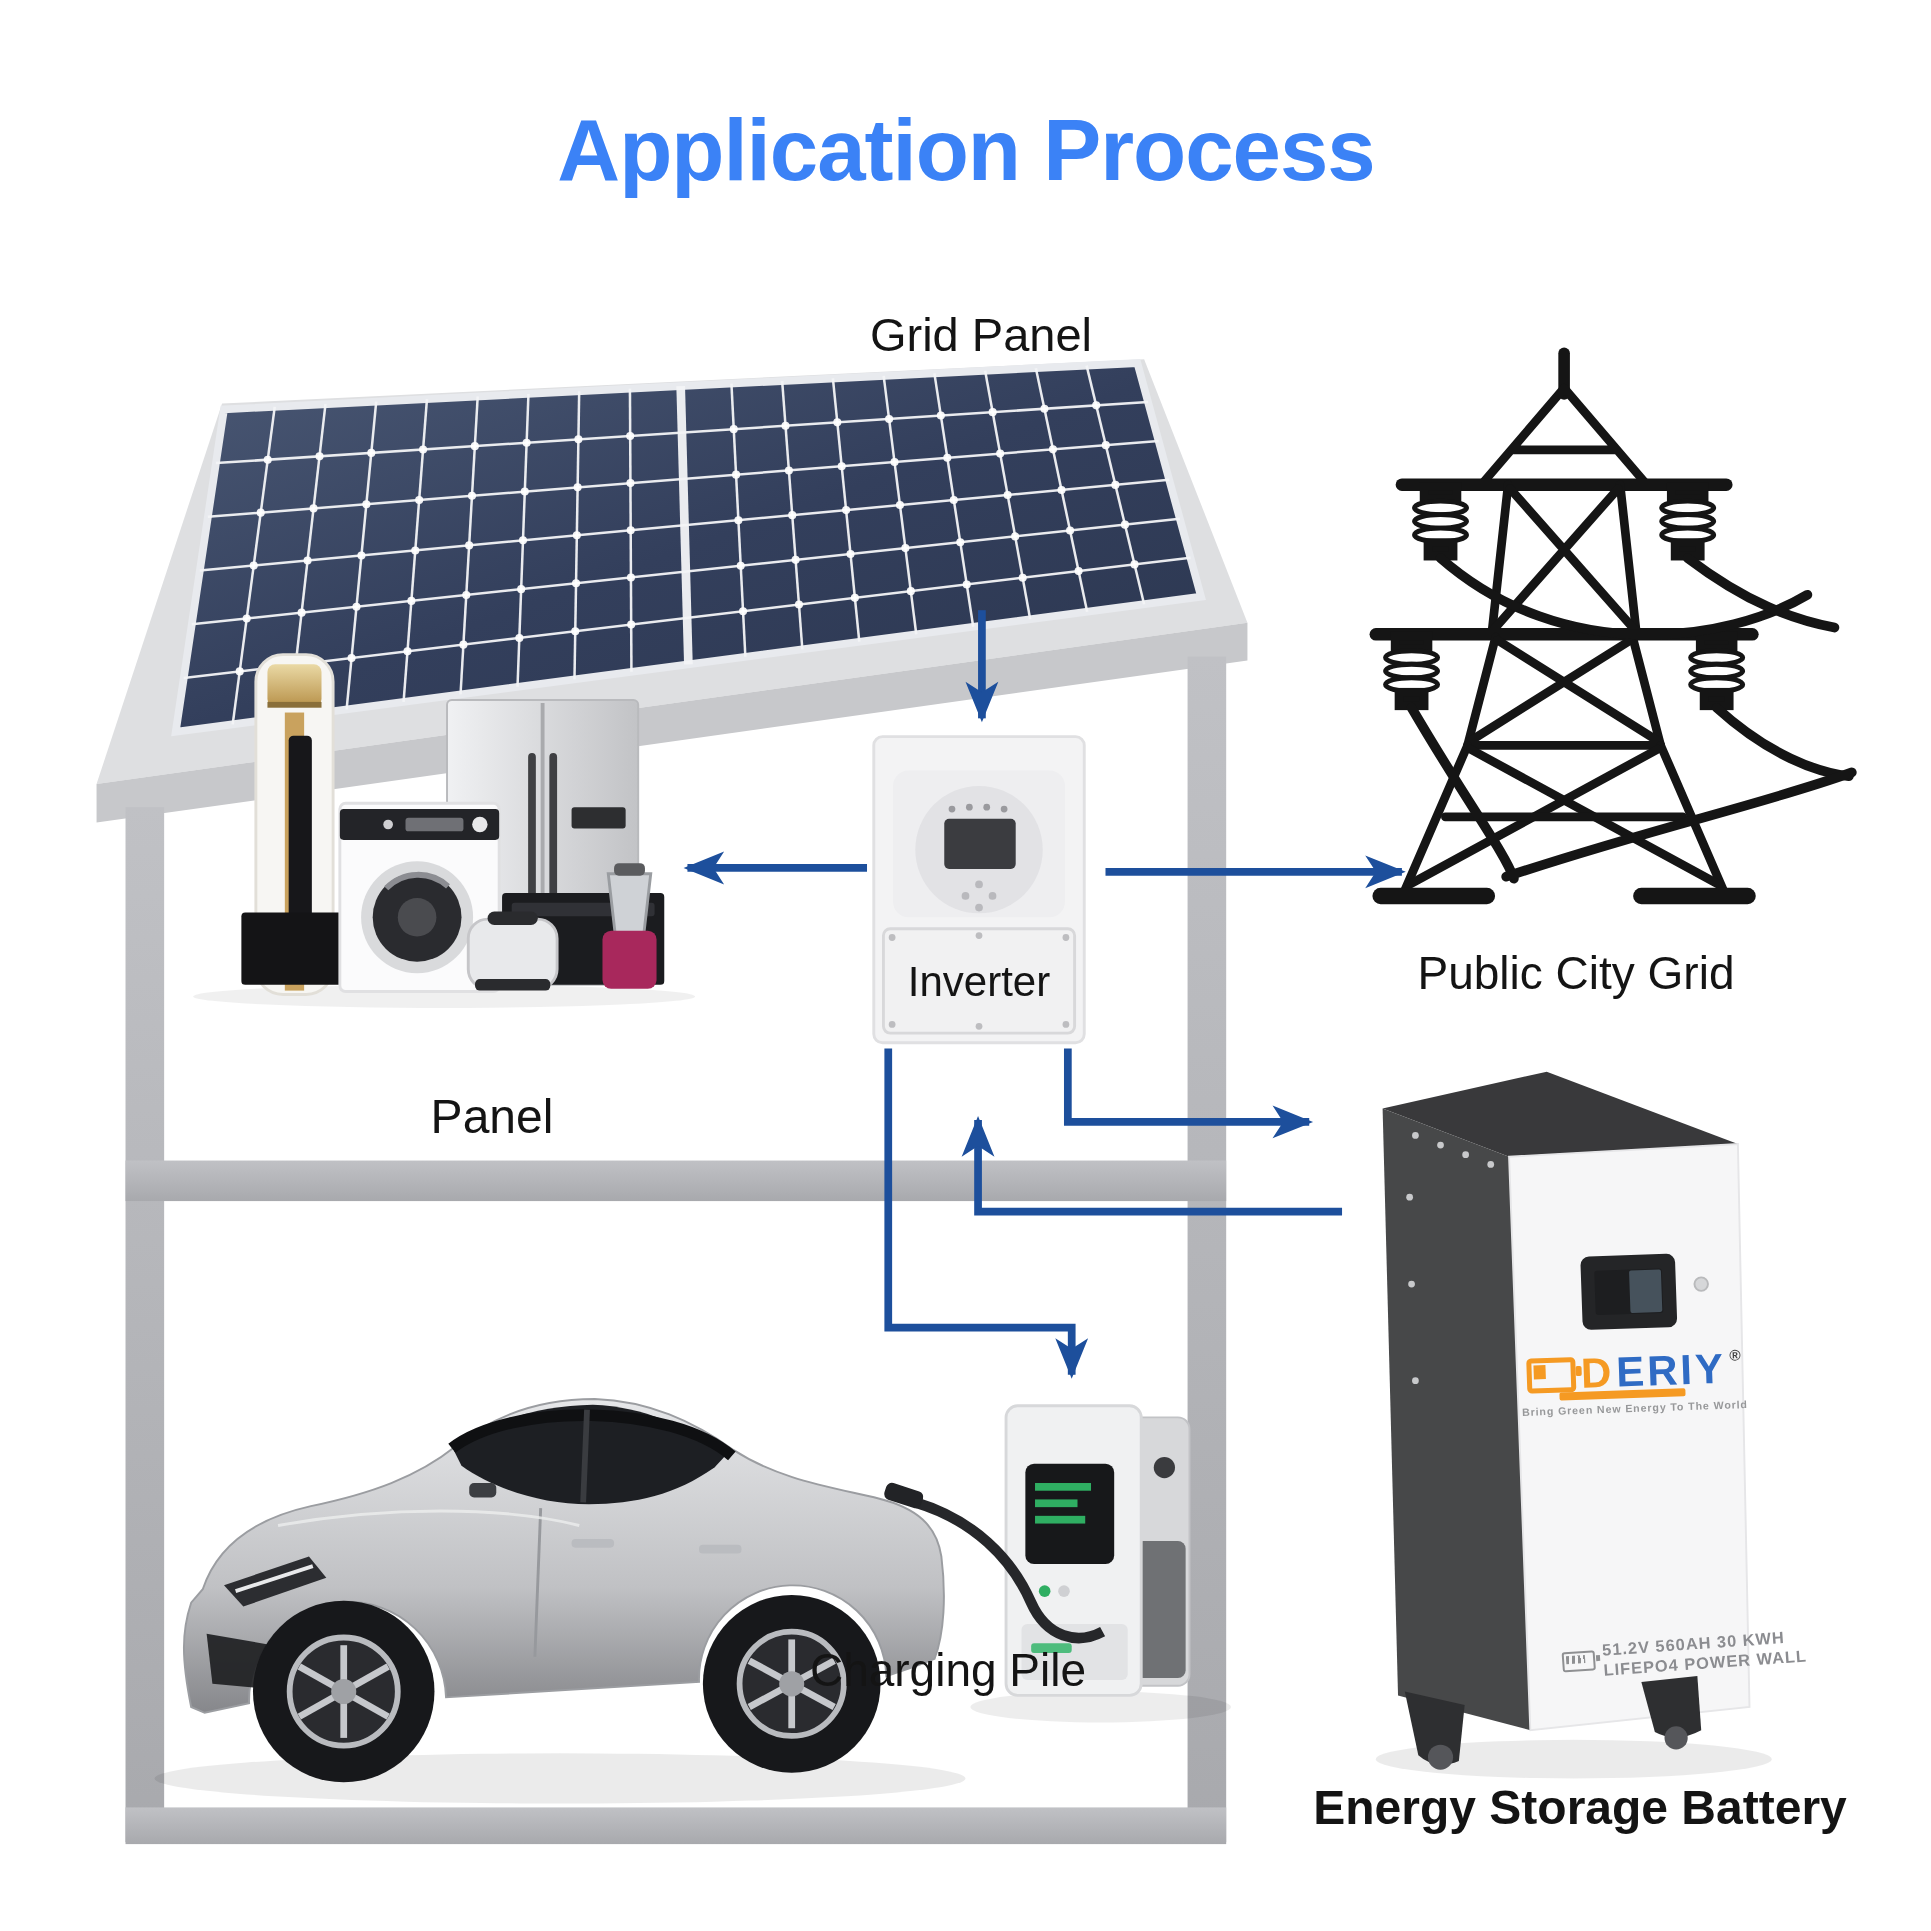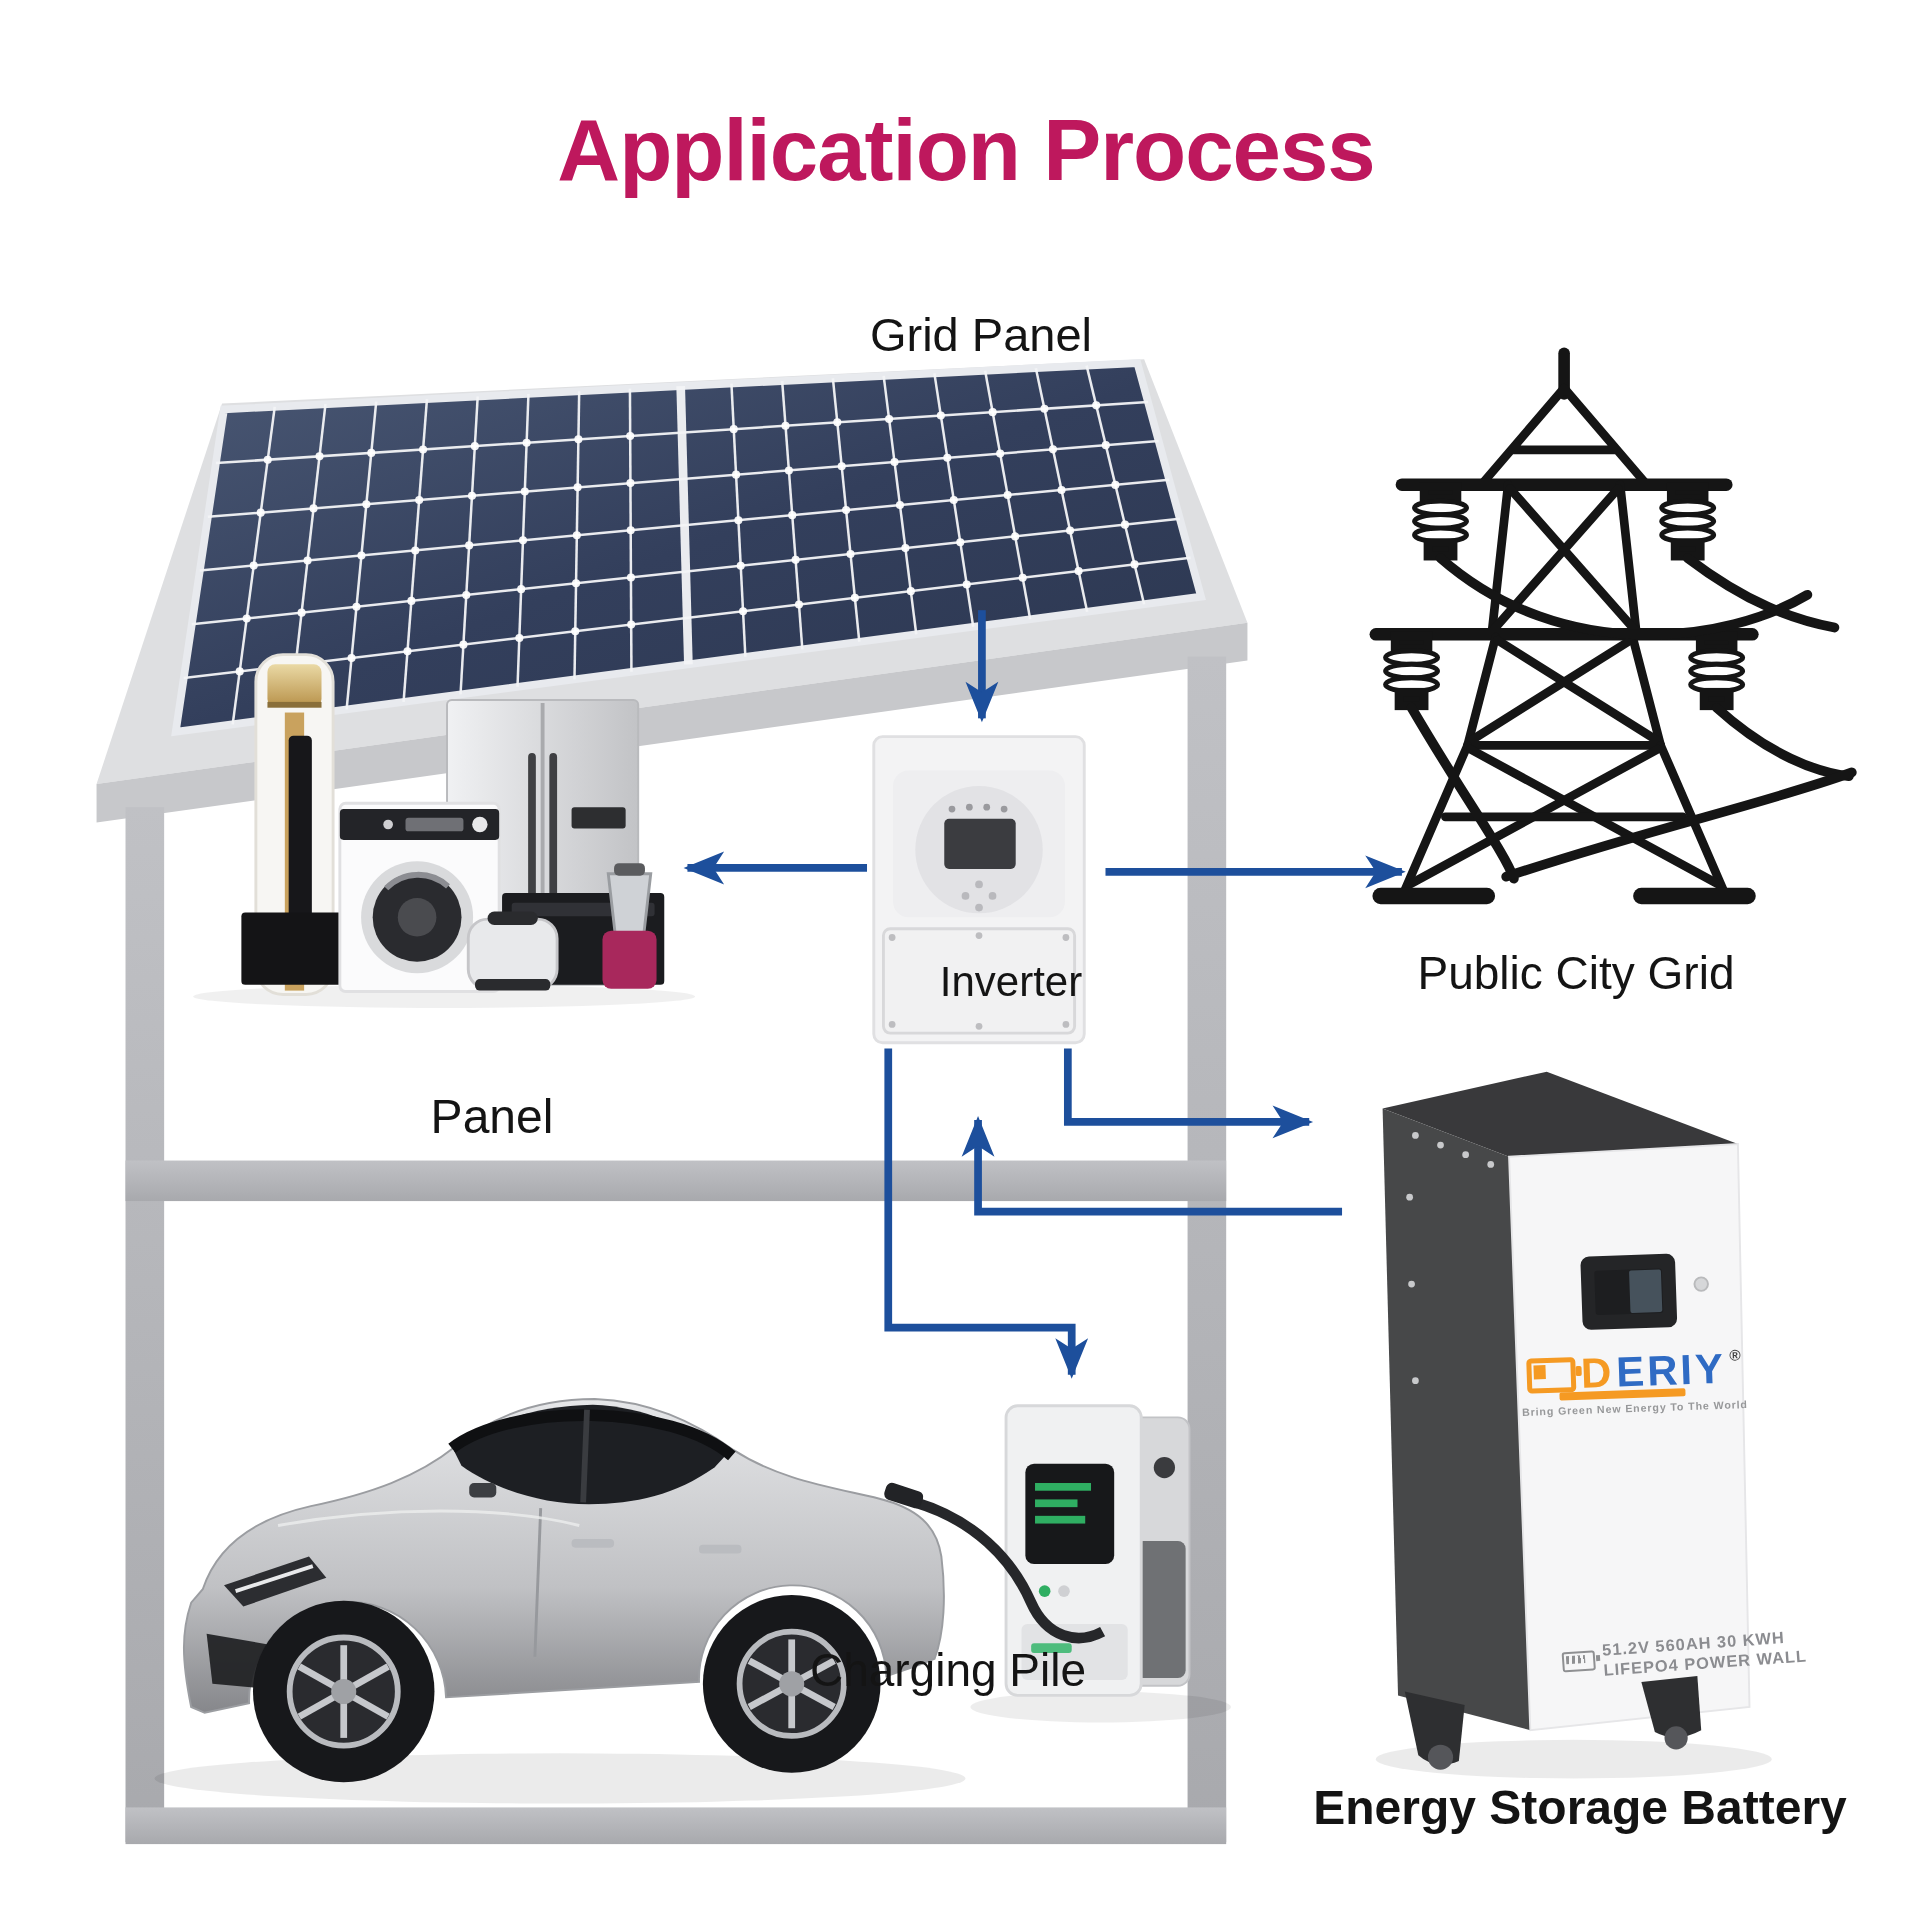--- a/index.html
+++ b/index.html
@@ -1,25 +1,25 @@
 <!DOCTYPE html>
 <html><head>
 <meta charset="utf-8">
 <style>
   html,body{margin:0;padding:0;background:#ffffff;}
   #stage{position:relative;width:1931px;height:1931px;background:#ffffff;overflow:hidden;
          font-family:"Liberation Sans", sans-serif;}
   #art{position:absolute;left:0;top:0;z-index:1;}
   .txt{position:absolute;z-index:5;white-space:nowrap;color:#141414;font-weight:500;}
   .center{transform:translateX(-50%);}
-  #page-title{left:966px;top:100px;font-size:87px;font-weight:800;color:#be185d;letter-spacing:-1px;}
+  #page-title{left:966px;top:100px;font-size:87px;font-weight:800;color:#3b82f6;letter-spacing:-1px;}
   #lbl-solar{left:981px;top:307px;font-size:47px;}
   #lbl-grid{left:1576px;top:946px;font-size:46px;text-align:right;}
   #lbl-load{left:492px;top:1089px;font-size:48px;}
-  #lbl-inverter{left:979px;top:958px;font-size:42px;font-weight:500;margin-left:32px;}
+  #lbl-inverter{left:979px;top:958px;font-size:42px;font-weight:500;}
   #lbl-charging{left:948px;top:1643px;font-size:46px;}
   #lbl-battery{left:1580px;top:1780px;font-size:48px;font-weight:bold;}
   
   #brand{left:1634px;top:1348px;transform:translateX(-50%) rotate(-2deg);text-align:center;z-index:6;}
   .brandrow{display:flex;align-items:center;justify-content:center;gap:3.9px;}
   .batt-icon{position:relative;display:inline-block;width:39px;height:25px;border:5.8px solid #f59a23;
              border-radius:4.8px;margin-right:1.9px;}
   .batt-icon::after{content:"";position:absolute;right:-11.6px;top:4.8px;width:5.8px;height:9.7px;background:#f59a23;border-radius:1.9px;}
   .batt-icon::before{content:"";position:absolute;left:2.9px;top:2.9px;width:11.6px;height:13.5px;background:#f59a23;}
   .brand-d{font-size:42px;font-weight:800;color:#f59a23;letter-spacing:1px;}

